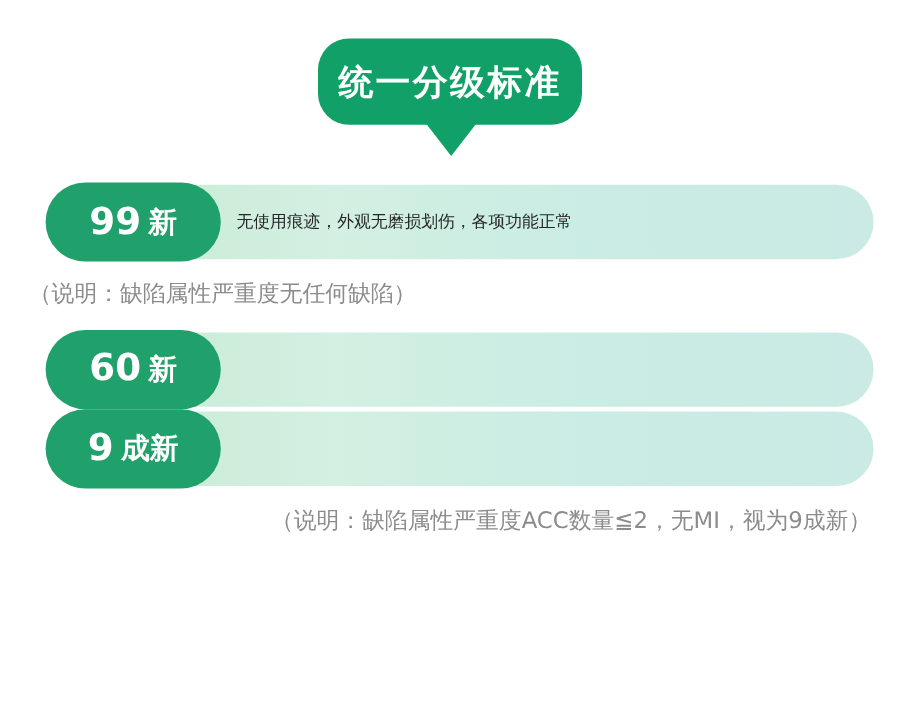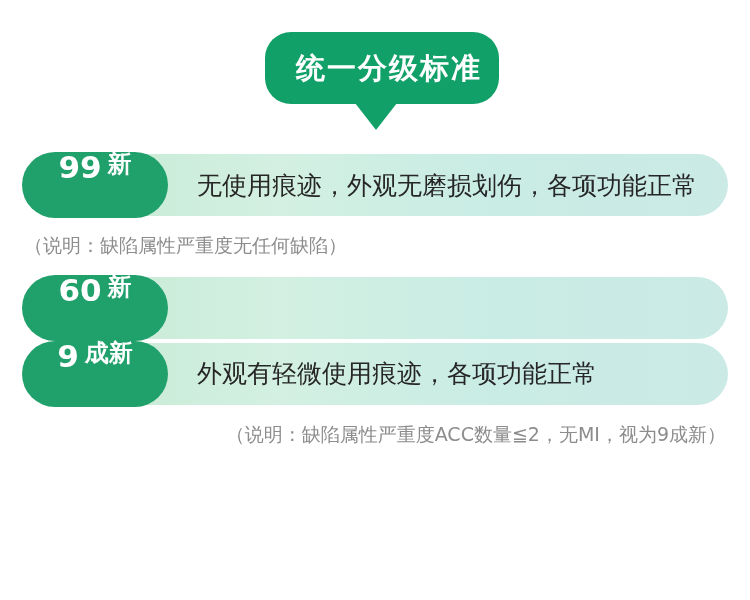--- a/index.html
+++ b/index.html
@@ -27,21 +27,20 @@
     position: absolute;
     left: 265px;
     top: 0;
     width: 220px;
     height: 72px;
     background: #11a067;
     border-radius: 26px;
     display: flex;
     align-items: center;
     justify-content: center;
-    padding-left: 14px;
   }
   .title-text {
     color: #ffffff;
     font-size: 29px;
     font-weight: bold;
     letter-spacing: 2px;
     line-height: 1;
     white-space: nowrap;
   }
   .title-tail {
@@ -75,30 +74,30 @@
     position: absolute;
     left: 82px;
     top: 2px;
     right: 0;
     height: 62px;
     border-radius: 31px;
     background: linear-gradient(to right, #c9ebd6 0%, #d3f0e2 28%, #c9ece4 62%, #cbeae5 100%);
   }
   .badge {
     position: absolute;
-    left: 0;
+    left: 16px;
     top: 0;
     height: 66px;
     min-width: 146px;
     padding: 0 10px;
     box-sizing: border-box;
     background: #20a06a;
     border-radius: 33px;
     display: flex;
-    align-items: flex-start;
+    align-items: center;
     justify-content: center;
     gap: 6px;
   }
   .badge-num {
     color: #ffffff;
     font-size: 31px;
     font-weight: bold;
     line-height: 1;
   }
   .badge-unit {
@@ -108,21 +107,21 @@
     line-height: 1;
   }
   .row-desc {
     position: absolute;
     left: 175px;
     top: 0;
     height: 66px;
     display: flex;
     align-items: center;
     color: #262626;
-    font-size: 25px;
+    font-size: 14px;
     white-space: nowrap;
   }
 
   
   .note {
     color: #8c8c8c;
     font-size: 19px;
     line-height: 1.62;
     padding: 12px 24px 0 44px;
     text-indent: -20px;
@@ -165,18 +164,17 @@
     </div>
   </div>
 
   <div class="grade-block">
     <div class="grade-row">
       <div class="row-bar"></div>
       <div class="badge">
         <span class="badge-num">9</span>
         <span class="badge-unit">成新</span>
       </div>
-      <div class="row-desc">外观有轻微使用痕迹，各项功能正常</div>
     </div>
     <div class="note note-sp-3">（说明：缺陷属性严重度ACC数量≦2，无MI，视为9成新）</div>
   </div>
 
 </div>
 
 </body></html>

